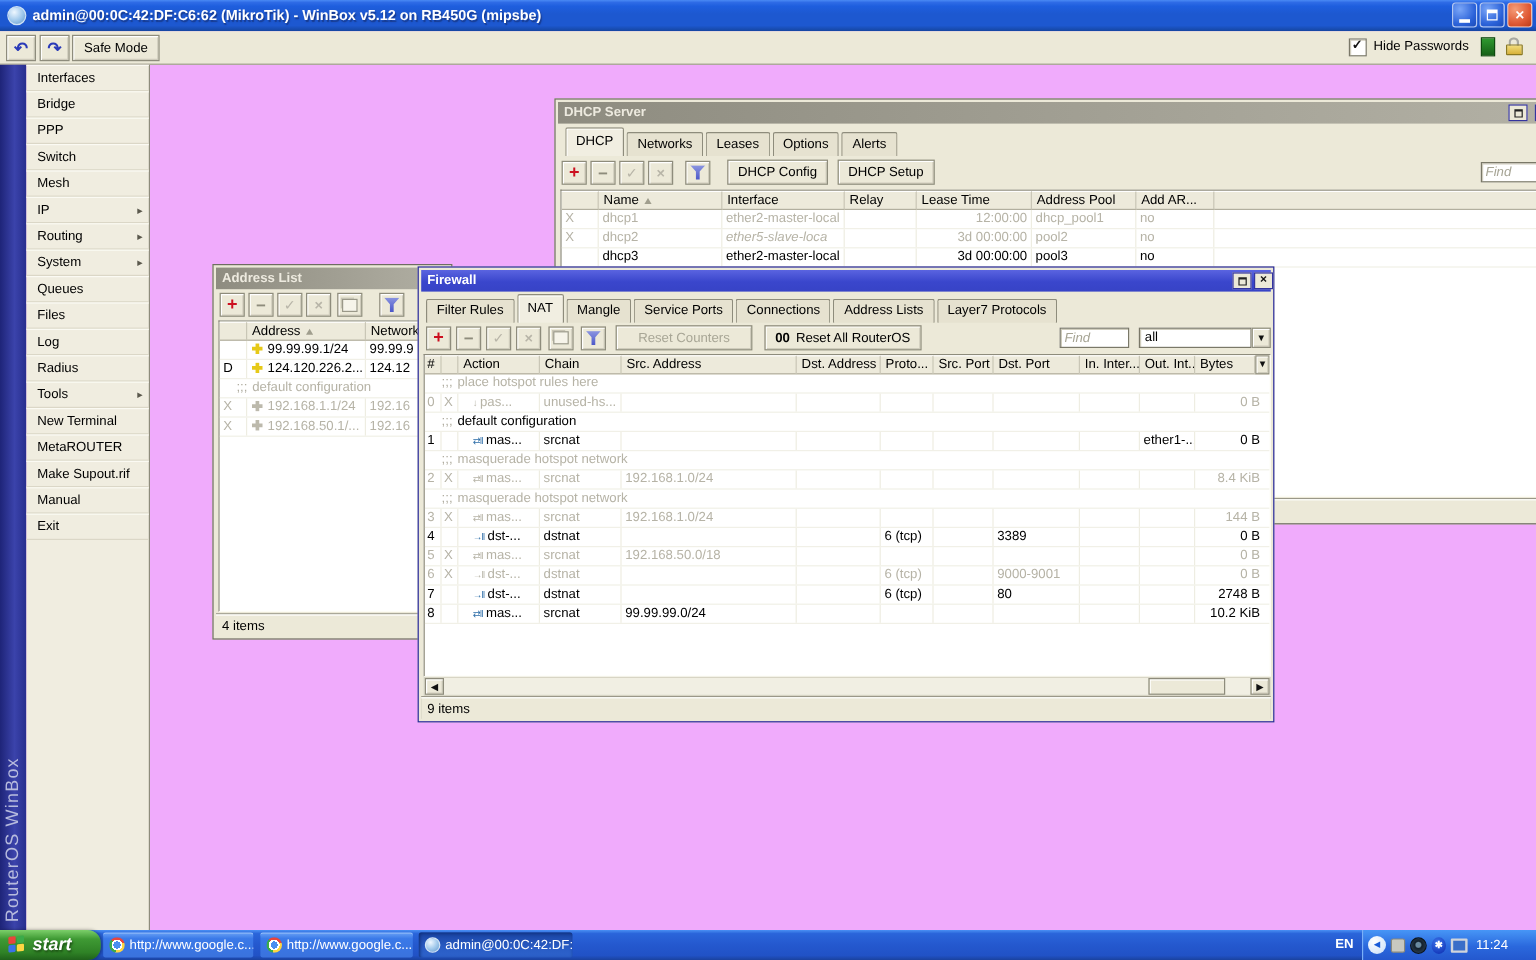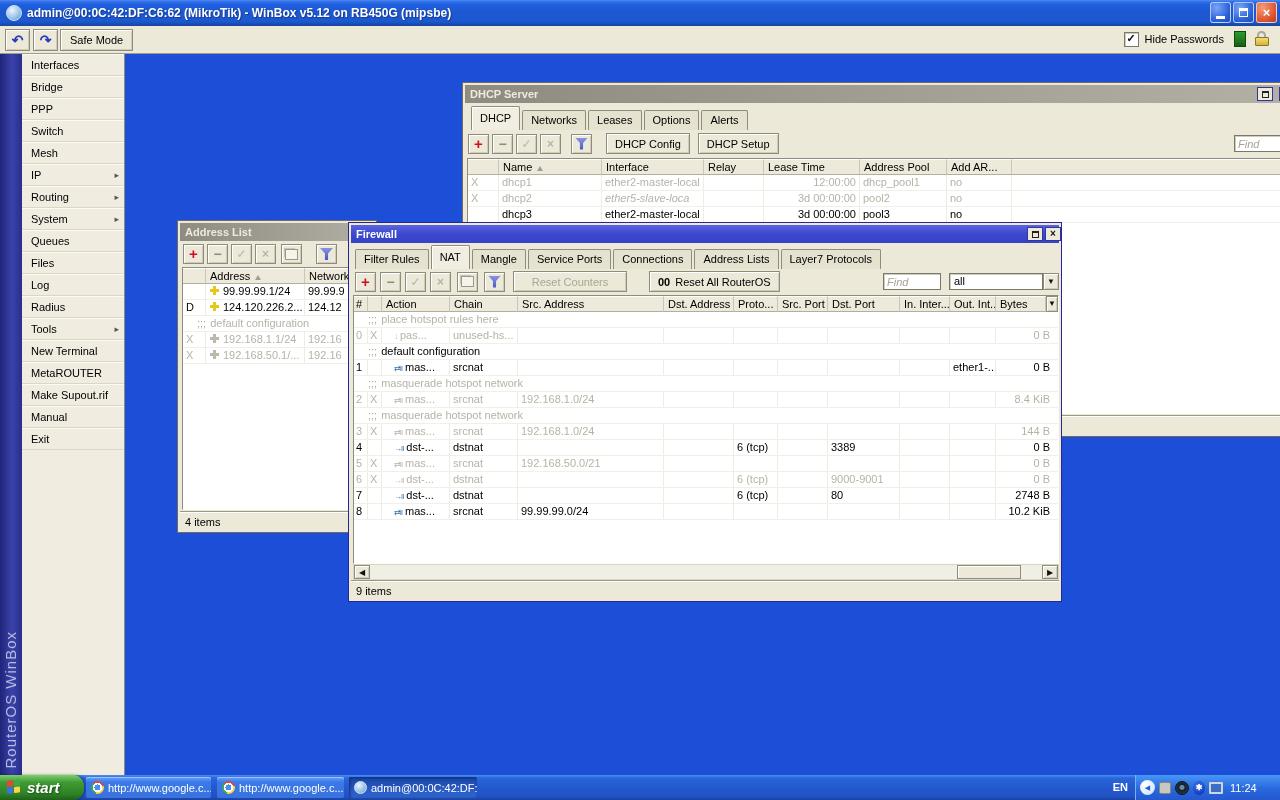--- a/index.html
+++ b/index.html
@@ -1,17 +1,17 @@
 <!DOCTYPE html>
 <html><head>
 <meta charset="utf-8">
 <style>
   html,body{margin:0;padding:0}
   #screen{position:relative;width:1280px;height:800px;overflow:hidden;
-    font-family:"Liberation Sans",sans-serif;font-size:11px;color:#000;background:#1d4ed8}
+    font-family:"Liberation Sans",sans-serif;font-size:11px;color:#000;background:#f0abfc}
 
   
   .titlebar-main{position:absolute;left:0;top:0;width:1280px;height:26px;
     background:linear-gradient(180deg,#4a8af4 0%,#2e6be6 8%,#1e5ede 20%,#1d58d0 45%,#1d58d0 82%,#15459f 100%);
     display:flex;align-items:center}
   .titlebar-main .ttl{color:#fff;font-weight:bold;font-size:12px;text-shadow:1px 1px 1px #173a8d;white-space:nowrap}
   .globe{width:16px;height:16px;border-radius:50%;margin:0 5px 0 6px;
     background:radial-gradient(circle at 35% 30%,#eef7ff,#9cc6ea 55%,#5e92c6);border:1px solid #cfe2f4;box-sizing:border-box}
   .caps{position:absolute;right:3px;top:2px;display:flex}
   .capbtn{width:21px;height:21px;border-radius:3px;border:1px solid rgba(255,255,255,.65);margin-left:2px;
@@ -385,21 +385,21 @@
         </div>
       <div class="btn3d ibtn" style="margin-left:6px">
           <span class="foldr"></span>
         </div>
       <div class="btn3d ibtn" style="margin-left:6px">
           <span class="funnel"></span>
         </div>
       <div class="btn3d pushbtn dis" style="margin-left:8px;width:114px">
           <span>Reset Counters</span>
         </div>
-      <div class="btn3d pushbtn" style="margin-left:22px">
+      <div class="btn3d pushbtn" style="margin-left:10px">
           <b style="margin-right:5px">00</b>
           <span>Reset All RouterOS</span>
         </div>
     </div>
     <input class="find" style="position: absolute; left: 534px; top: 50px; width: 58px;" placeholder="Find">
     <div class="combo" style="left:600px;top:50px;width:94px"><span>all</span></div>
     <div class="btn3d combodrop" style="left:694px;top:50px">
         <span class="dar">▼</span>
       </div>
 
@@ -503,21 +503,21 @@
         <div class="td" style="width:50px"></div>
         <div class="td" style="width:46px"></div>
         <div class="td rt" style="width:62px;padding-right:8px;border-right:none">0 B</div>
       </div>
 
       <div class="trow dis">
         <div class="td" style="width:14px;padding:0 2px">5</div>
         <div class="td" style="width:14px;padding:0 2px">X</div>
         <div class="td" style="width:68px;padding-left:12px"><span class="fwic">⇄‖</span><span>mas...</span></div>
         <div class="td" style="width:68px">srcnat</div>
-        <div class="td" style="width:146px">192.168.50.0/21</div>
+        <div class="td" style="width:146px">192.168.50.0/18</div>
         <div class="td" style="width:70px"></div>
         <div class="td" style="width:44px"></div>
         <div class="td" style="width:50px"></div>
         <div class="td" style="width:72px"></div>
         <div class="td" style="width:50px"></div>
         <div class="td" style="width:46px"></div>
         <div class="td rt" style="width:62px;padding-right:8px;border-right:none">0 B</div>
       </div>
 
       <div class="trow dis">

